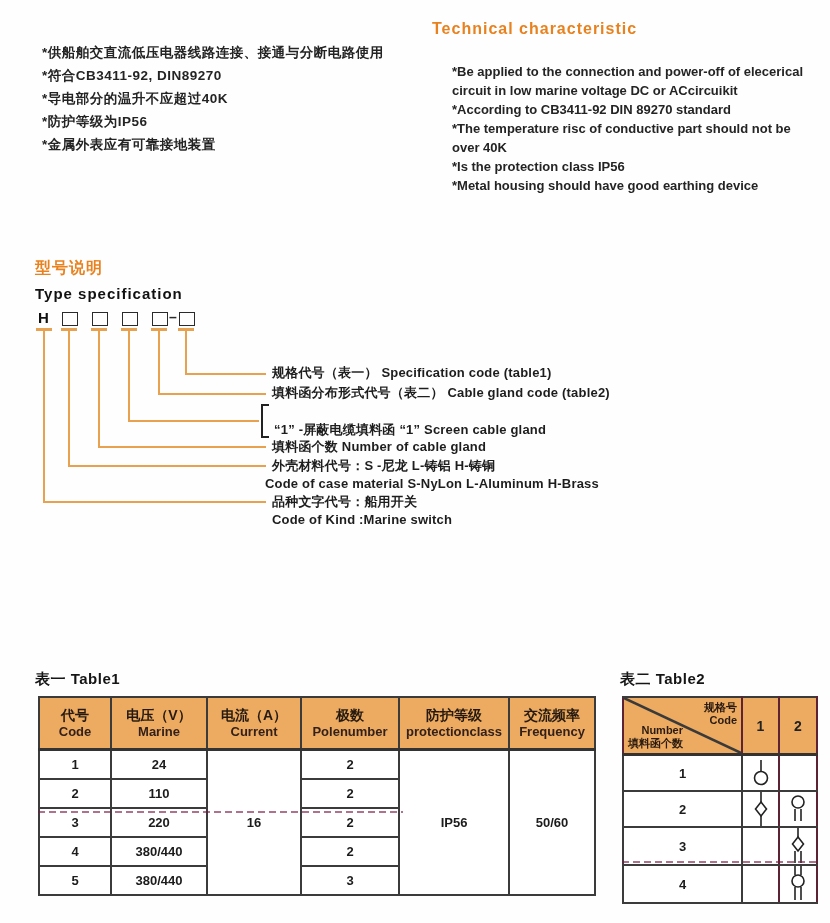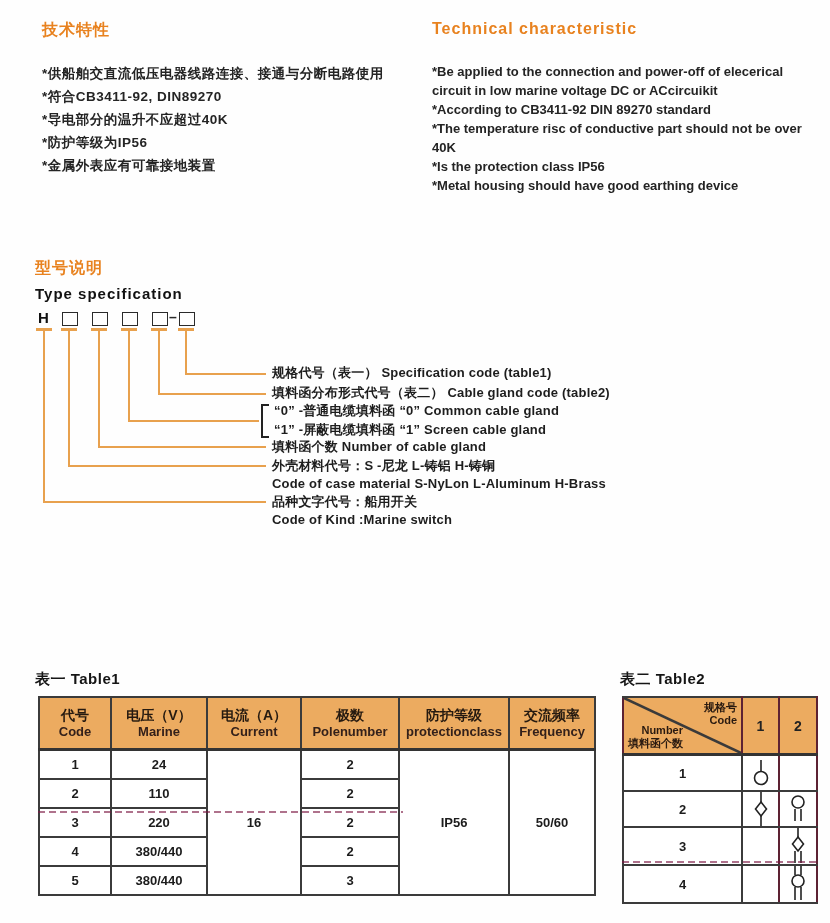--- a/index.html
+++ b/index.html
@@ -42,33 +42,32 @@
   .artifact{position:absolute;height:2px;opacity:.6;
     background:repeating-linear-gradient(90deg,#7a1440 0 7px,transparent 7px 11px);}
   .ghost{position:absolute;font-size:10px;color:#f2f2f2;}
 </style>
 </head>
 <body>
 
 <div id="page">
 
   <section class="abs" style="left:42px;top:20px;width:380px;">
-    <h2 class="sec-title">技术特性</h2>
     <ul class="feat feat-cn" style="margin-top:21px;">
       <li>*供船舶交直流低压电器线路连接、接通与分断电路使用</li>
       <li>*符合CB3411-92,  DIN89270</li>
       <li>*导电部分的温升不应超过40K</li>
       <li>*防护等级为IP56</li>
       <li>*金属外表应有可靠接地装置</li>
     </ul>
   </section>
 
   <section class="abs" style="left:432px;top:20px;width:388px;">
     <h2 class="sec-title en-title">Technical characteristic</h2>
-    <ul class="feat feat-en" style="margin-top:24px;">
+    <ul class="feat feat-en" style="margin-top:24px;margin-left:20px;">
       <li>*Be applied to the connection and power-off of elecerical circuit in low marine voltage DC or ACcircuikit</li>
       <li>*According to CB3411-92  DIN 89270 standard</li>
       <li>*The temperature risc of conductive part should not be over 40K</li>
       <li>*Is the protection class IP56</li>
       <li>*Metal housing should have good earthing device</li>
     </ul>
   </section>
 
   <div class="ghost" style="left:300px;top:528px;"></div>
 
@@ -102,25 +101,24 @@
     <span class="obar" style="left:158px;top:393px;width:108px;height:2px;"></span>
     <span class="obar" style="left:128px;top:420px;width:131px;height:2px;"></span>
     <span class="obar" style="left:98px;top:446px;width:168px;height:2px;"></span>
     <span class="obar" style="left:68px;top:465px;width:198px;height:2px;"></span>
     <span class="obar" style="left:43px;top:501px;width:223px;height:2px;"></span>
 
     <span class="bracket" style="left:261px;top:404px;height:30px;"></span>
 
     <div class="dlabel" style="left:272px;top:364px;">规格代号（表一） Specification code (table1)</div>
     <div class="dlabel" style="left:272px;top:384px;">填料函分布形式代号（表二） Cable gland code (table2)</div>
-    <div class="dlabel" style="left:274px;top:402px;">“0” -普通电缆填料函  “0” Common cable gland</div>
     <div class="dlabel" style="left:274px;top:421px;">“1” -屏蔽电缆填料函  “1” Screen cable gland</div>
     <div class="dlabel" style="left:272px;top:438px;">填料函个数  Number of cable gland</div>
     <div class="dlabel" style="left:272px;top:457px;">外壳材料代号：S -尼龙 L-铸铝 H-铸铜</div>
-    <div class="dlabel" style="left:272px;top:475px;">Code of case material S-NyLon L-Aluminum H-Brass</div>
+    <div class="dlabel" style="left:265px;top:475px;">Code of case material S-NyLon L-Aluminum H-Brass</div>
     <div class="dlabel" style="left:272px;top:493px;">品种文字代号：船用开关</div>
     <div class="dlabel" style="left:272px;top:511px;">Code  of  Kind :Marine switch</div>
   </section>
 
   <div class="tbl-title" style="left:35px;top:670px;">表一  Table1</div>
   <table id="t1" class="spec abs" style="left:38px;top:696px;width:556px;">
     <colgroup>
       <col style="width:72px">
         <col style="width:96px">
         <col style="width:94px">

